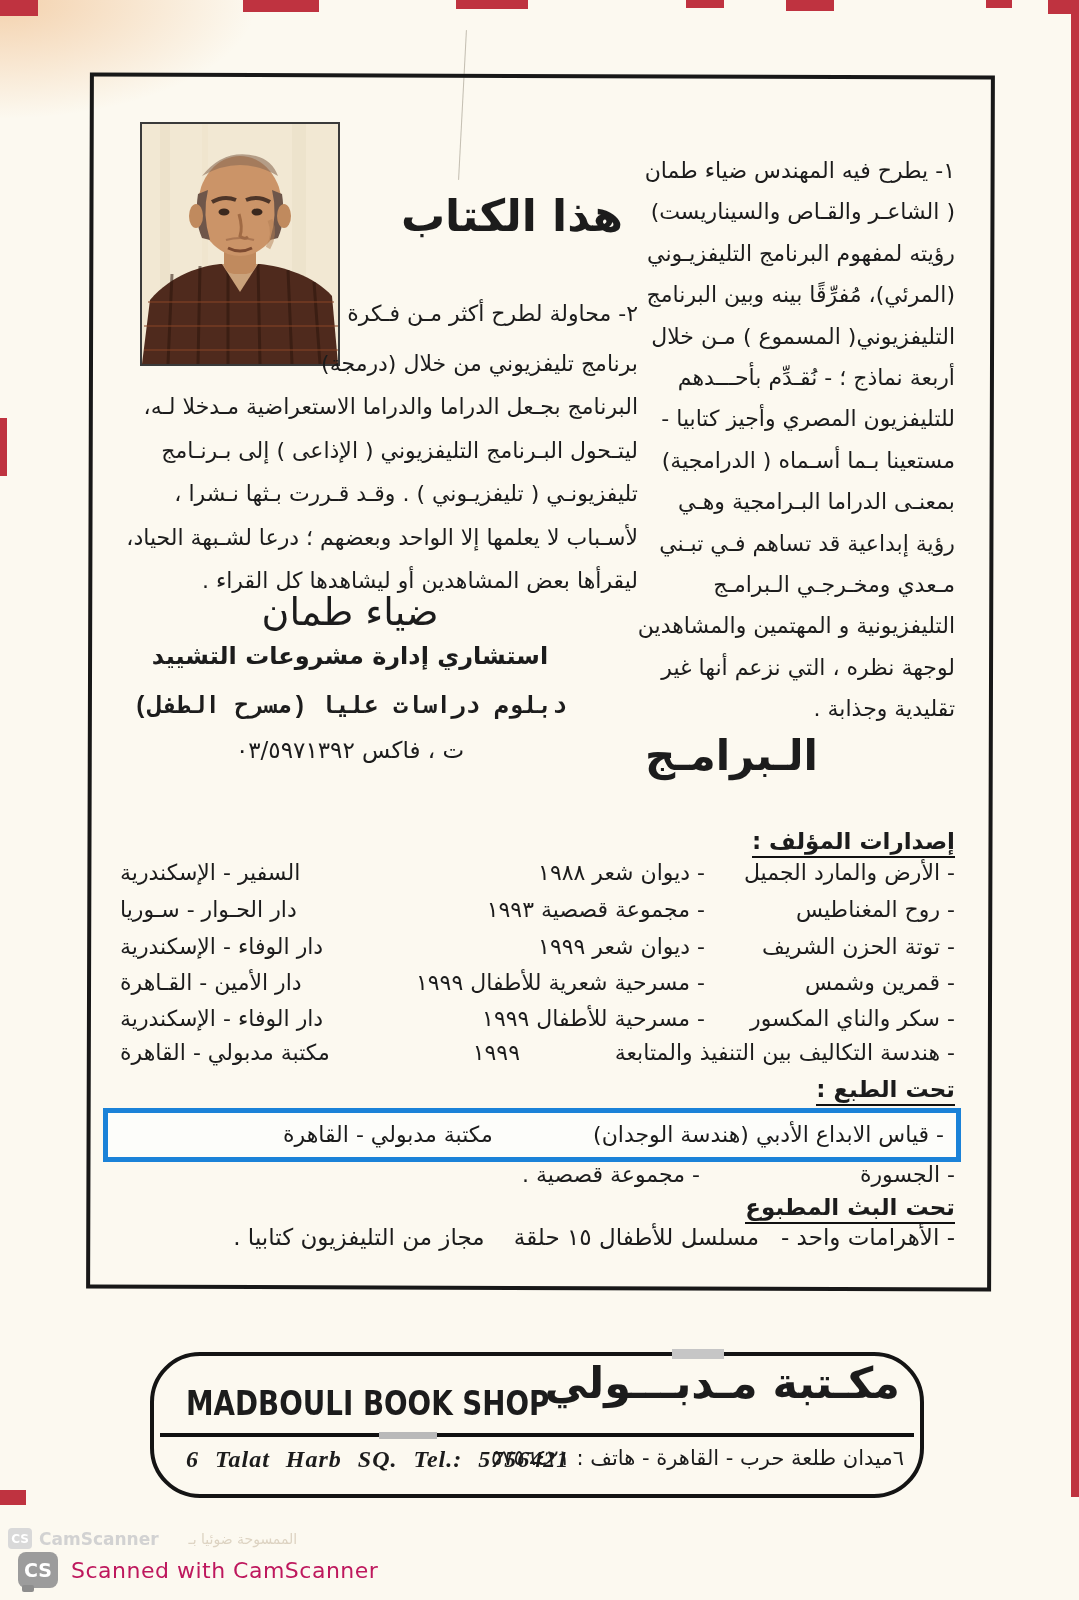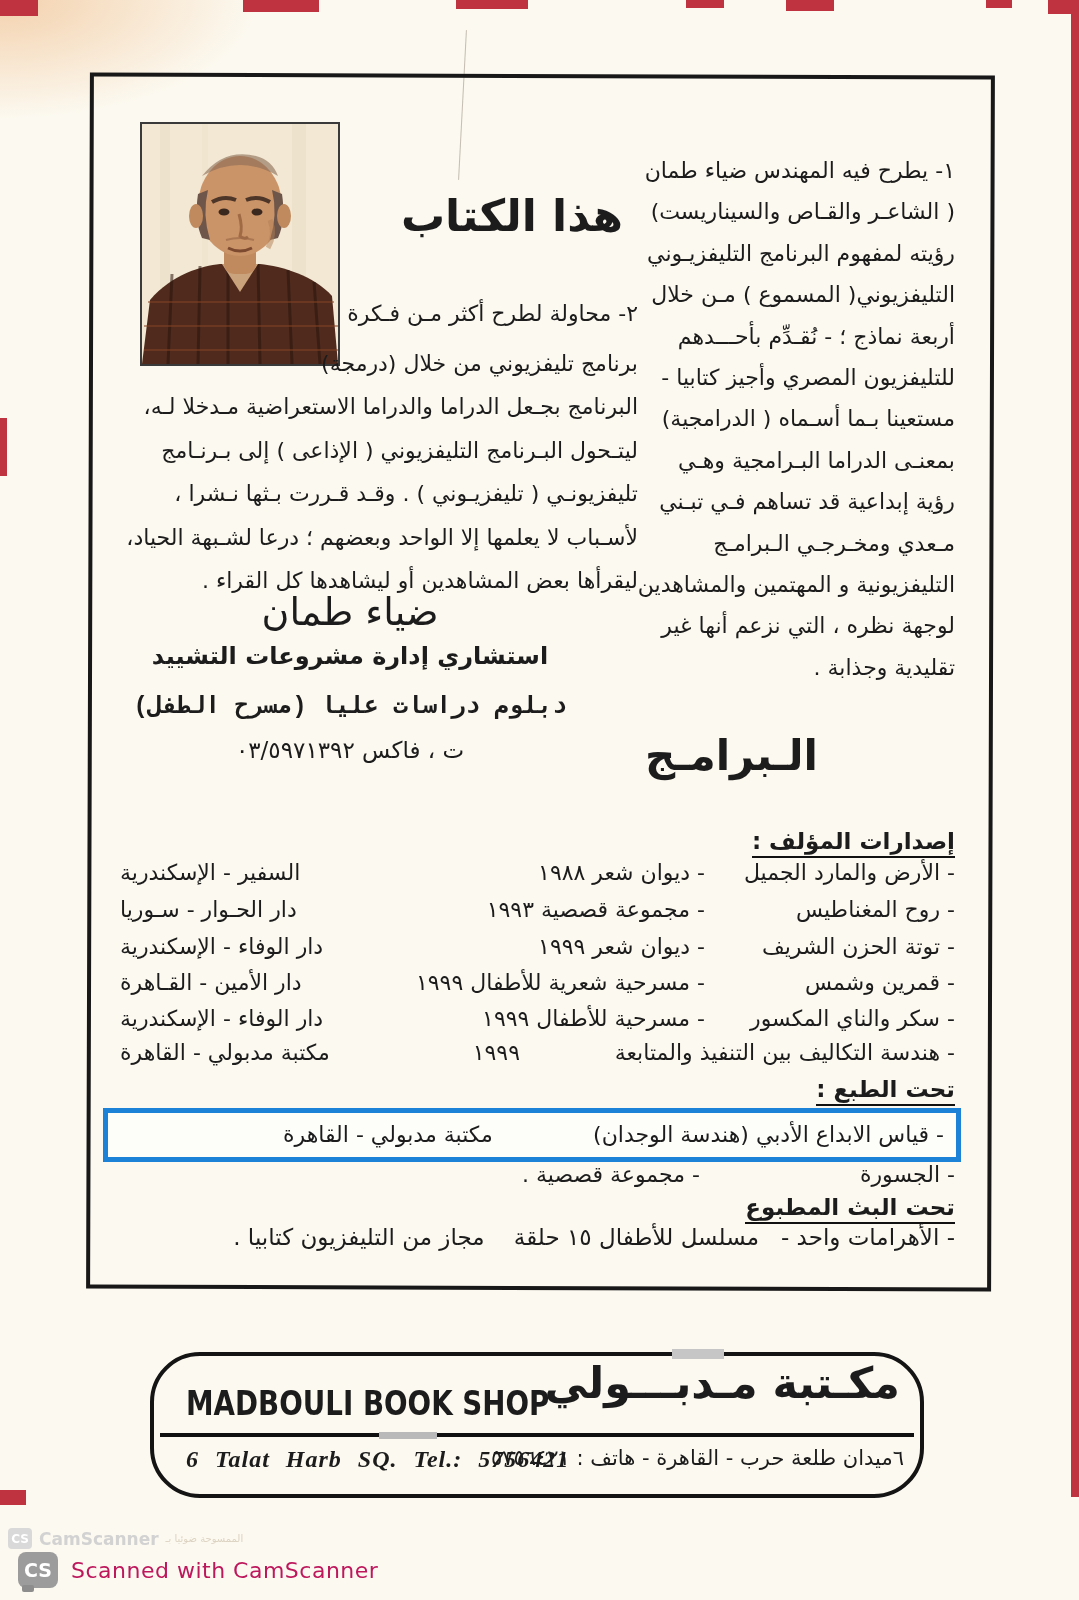--- a/index.html
+++ b/index.html
@@ -64,21 +64,21 @@
   .logo-divider-gap{position:absolute;left:225px;top:76px;width:58px;height:7px;background:#b9b9b9;}
   .logo-addr-en{position:absolute;left:32px;top:90px;font-family:"Liberation Serif",serif;
                 font-style:italic;font-weight:bold;font-size:24px;word-spacing:9px;letter-spacing:1px;white-space:nowrap;}
   .logo-addr-ar{position:absolute;right:16px;top:90px;font-size:21px;}
 
   
   .wm-small{position:absolute;left:8px;top:1528px;display:flex;align-items:center;gap:7px;}
   .wm-small .cs-icon{width:24px;height:21px;background:#d9d9d9;border-radius:4px;
         color:#ffffff;font-size:12px;font-weight:bold;display:flex;align-items:center;justify-content:center;}
   .wm-small .wm-label{font-size:17px;color:#d2d2d2;font-weight:600;}
-  .wm-small .wm-ar{font-size:10px;color:#ddd3c2;direction:rtl;}
+  .wm-small .wm-ar{font-size:14px;color:#ddd3c2;direction:rtl;margin-left:23px;}
   .wm-large{position:absolute;left:18px;top:1552px;display:flex;align-items:center;gap:13px;}
   .wm-large .cs-icon2{position:relative;width:40px;height:36px;background:#9c9c9c;border-radius:8px;
         color:#fff;font-size:19px;font-weight:bold;display:flex;align-items:center;justify-content:center;}
   .wm-large .cs-icon2::after{content:"";position:absolute;left:4px;bottom:-4px;width:12px;height:7px;
         background:#8d8d8d;border-radius:2px;}
   .wm-large .wm-label2{font-size:22px;color:#be185d;font-weight:500;letter-spacing:.5px;}
 
   .scratch{position:absolute;left:462px;top:30px;width:1px;height:150px;background:rgba(90,80,60,.35);transform:rotate(3deg);}
 </style>
 </head>
@@ -148,20 +148,21 @@
       <path d="M128,96 q6,14 -2,28" stroke="#b17e53" stroke-width="5" fill="none" opacity=".5"></path>
     </svg>
   </div>
 
   <div class="book-heading ar">هذا الكتاب</div>
 
   <div class="rcol">
     <div class="rline ar">١- يطرح فيه المهندس ضياء طمان</div>
     <div class="rline ar">( الشاعـر والقـاص والسيناريست)</div>
     <div class="rline ar">رؤيته لمفهوم البرنامج التليفزيـوني</div>
+    <div class="rline ar">(المرئي)، مُفرِّقًا بينه وبين البرنامج</div>
     <div class="rline ar">التليفزيوني( المسموع ) مـن خلال</div>
     <div class="rline ar">أربعة نماذج ؛ - نُقـدِّم بأحـــدهم</div>
     <div class="rline ar">للتليفزيون المصري وأجيز كتابيا -</div>
     <div class="rline ar">مستعينا بـما أسـماه ( الدرامجية)</div>
     <div class="rline ar">بمعنـى الدراما البـرامجية وهـي</div>
     <div class="rline ar">رؤية إبداعية قد تساهم فـي تبـني</div>
     <div class="rline ar">مـعدي ومخـرجـي الـبرامـج</div>
     <div class="rline ar">التليفزيونية و المهتمين والمشاهدين</div>
     <div class="rline ar">لوجهة نظره ، التي نزعم أنها غير</div>
     <div class="rline ar">تقليدية وجذابة .</div>

